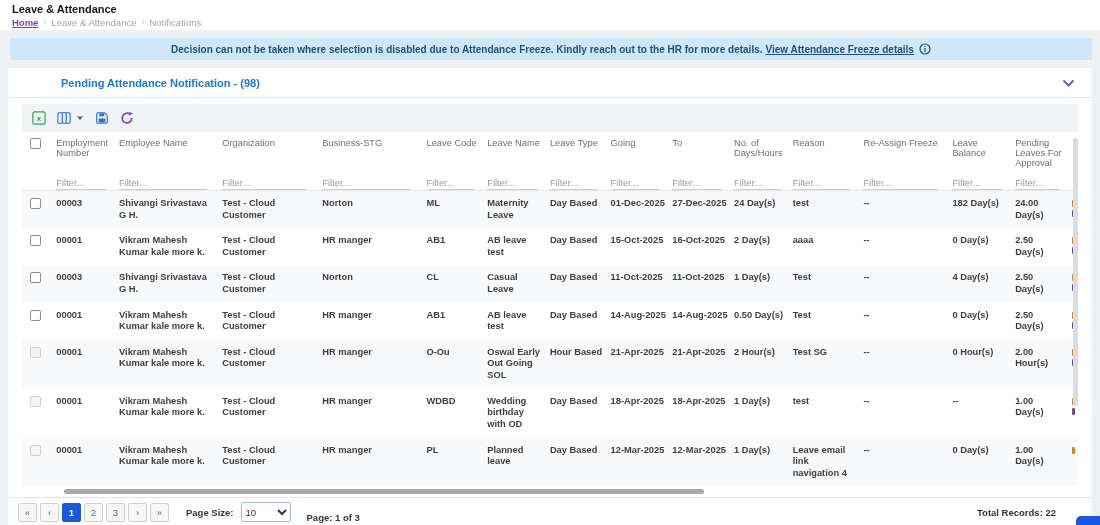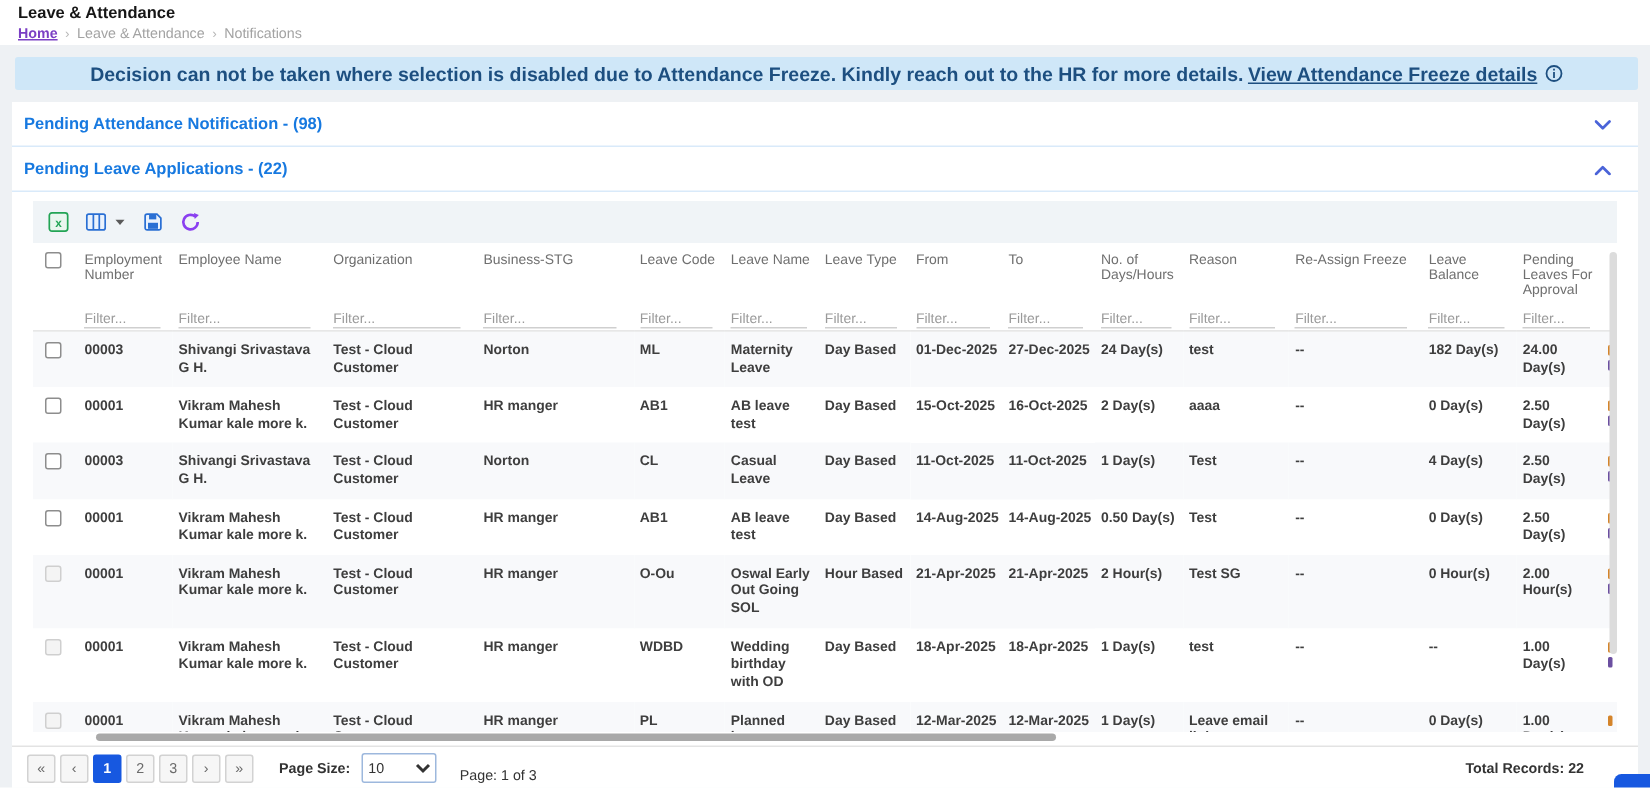--- a/index.html
+++ b/index.html
@@ -12,34 +12,34 @@
 
   
   .topbar{background:#fff; height:30px; padding:3px 12px 0 12px;}
   .page-title{font-size:11px; font-weight:700; color:#161616;}
   .breadcrumb{font-size:9.5px; color:#a3a3a3; margin-top:2px; display:flex; gap:5px;}
   .breadcrumb a{color:var(--home-link-purple); font-weight:700; text-decoration:underline; cursor:pointer;}
   .breadcrumb .sep{color:#b8b8b8; font-size:9px;}
 
   
   .gray-band{background:#eef1f4; padding:8px 8px 8px 10px; display:flex; align-items:center; gap:26px; height:38px;}
-  .banner{flex:1; background:var(--banner-bg); color:var(--banner-text); font-size:13px; font-weight:700;
+  .banner{flex:1; background:var(--banner-bg); color:var(--banner-text); font-size:10px; font-weight:700;
           height:22px; display:flex; align-items:center; justify-content:center; gap:3px; border-radius:2px; padding:0 8px;}
   .banner a{color:var(--banner-text); text-decoration:underline; cursor:pointer;}
   .banner .info-i{display:inline-flex; margin-left:2px;}
   .toggle-group{display:flex; border:1px solid var(--toggle-border); border-radius:2px; overflow:hidden; height:22px;}
   .toggle-group button{border:none; padding:0 10px; font-size:9px; font-weight:700; font-family:inherit; cursor:pointer; letter-spacing:.2px;}
   .toggle-group button.active{background:var(--accent-blue); color:#fff;}
   .toggle-group button:not(.active){background:#fff; color:var(--accent-blue); border-left:1px solid var(--toggle-border);}
 
   
   .card{background:#fff; margin:0 8px; height:459px; display:flex; flex-direction:column;}
   .acc-header{display:flex; justify-content:space-between; align-items:center; padding:9px 8px 8px 8px;
               border-bottom:1px solid #d9eafa; cursor:pointer;}
-  .acc-header .lbl{color:var(--section-blue); font-size:11px; font-weight:700;}
+  .acc-header .lbl{color:var(--section-blue); font-size:11px; font-weight:700;margin-left:45px;}
   .acc-header svg{margin-right:10px;}
 
   
   .grid-panel{flex:1; display:flex; flex-direction:column; padding:6px 14px 0 14px; overflow:hidden;}
   .grid-toolbar{background:#f0f4f7; height:28px; display:flex; align-items:center; justify-content:space-between; padding:0 10px;}
   .grid-toolbar .hint{font-size:9.5px; color:#4a4a4a;}
   .toolbar-icons{display:flex; align-items:center; gap:11px;}
   .toolbar-icons .ic{display:inline-flex; align-items:center; cursor:pointer;}
   .grid-area{position:relative; flex:1; overflow:hidden;}
   table{width:100%; border-collapse:collapse; table-layout:fixed;}
@@ -62,21 +62,21 @@
   .hscroll{height:6px; margin:1px 0 2px 42px;}
   .hscroll .thumb{width:640px; height:5px; background:#a9a9a9; border-radius:3px; cursor:pointer;}
 
   
   .pager{display:flex; align-items:center; background:#fff; border-top:1px solid #e3e3e3; padding:3px 12px 4px 10px; font-size:9.5px;}
   .pager .pg{min-width:19px; height:19px; margin-right:3px; border:1px solid #d2d2d2; background:#f6f6f6; color:#6b6b6b;
              font-family:inherit; font-size:9.5px; border-radius:2px; cursor:pointer; display:inline-flex; align-items:center; justify-content:center;}
   .pager .pg.active{background:var(--accent-blue); border-color:var(--accent-blue); color:#fff; font-weight:700;}
   .ps-label{font-weight:700; color:#333; margin:0 7px 0 14px;}
   select{width:50px; height:20px; border:1px solid #9db8dd; border-radius:2px; font-family:inherit; font-size:9.5px; color:#333; background:#fff;}
-  .pg-info{font-weight:400; color:#333; margin-left:16px;margin-top:11px;}
+  .pg-info{font-weight:700; color:#333; margin-left:16px;margin-top:11px;}
   .spacer{flex:1;}
   .total{font-weight:700; color:#333; margin-right:24px;text-align:center;}
   .corner-float{position:fixed; right:0; bottom:0; width:24px; height:9px; background:var(--accent-blue); border-radius:5px 0 0 0;}
 </style>
 </head>
 <body>
 
 <header class="topbar">
   <div class="page-title">Leave &amp; Attendance</div>
   <nav class="breadcrumb">
@@ -104,26 +104,20 @@
 
 <div class="card">
 
   <div class="acc-header">
     <span class="lbl">Pending Attendance Notification - (98)</span>
     <svg width="11" height="7" viewBox="0 0 11 7">
         <polyline points="1,1 5.5,5.5 10,1" fill="none" stroke="#4a63d8" stroke-width="1.8" stroke-linecap="round" stroke-linejoin="round"></polyline>
       </svg>
   </div>
 
-  <div class="acc-header">
-    <span class="lbl">Pending Leave Applications - (22)</span>
-    <svg width="11" height="7" viewBox="0 0 11 7">
-        <polyline points="1,6 5.5,1.5 10,6" fill="none" stroke="#4a63d8" stroke-width="1.8" stroke-linecap="round" stroke-linejoin="round"></polyline>
-      </svg>
-  </div>
 
   <div class="grid-panel">
     <div class="grid-toolbar">
       <div class="toolbar-icons">
         <span class="ic">
           <svg width="14" height="14" viewBox="0 0 16 16">
               <rect x="1" y="1" width="14" height="14" rx="2" fill="#eaf6ef" stroke="#23a455" stroke-width="1.3"></rect>
               <text x="8" y="11.5" font-size="9" font-weight="bold" fill="#23a455" text-anchor="middle" font-family="Liberation Sans,sans-serif">x</text>
             </svg>
         </span>
@@ -180,21 +174,21 @@
             <th class="cb-cell">
                 <div class="cb"></div>
               </th>
             <th>Employment Number</th>
               <th>Employee Name</th>
               <th>Organization</th>
               <th>Business-STG</th>
               <th>Leave Code</th>
               <th>Leave Name</th>
               <th>Leave Type</th>
-              <th>From</th>
+              <th>Going</th>
               <th>To</th>
               <th>No. of Days/Hours</th>
               <th>Reason</th>
               <th>Re-Assign Freeze</th>
               <th>Leave Balance</th>
               <th>Pending Leaves For Approval</th>
               <th></th>
           </tr>
           <tr class="filter-row" id="filter-row">
             <td></td>

